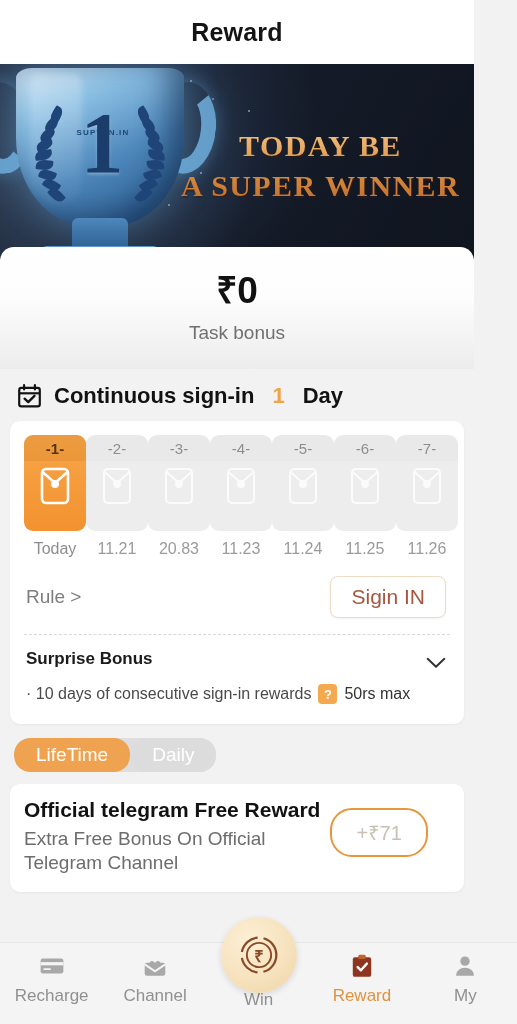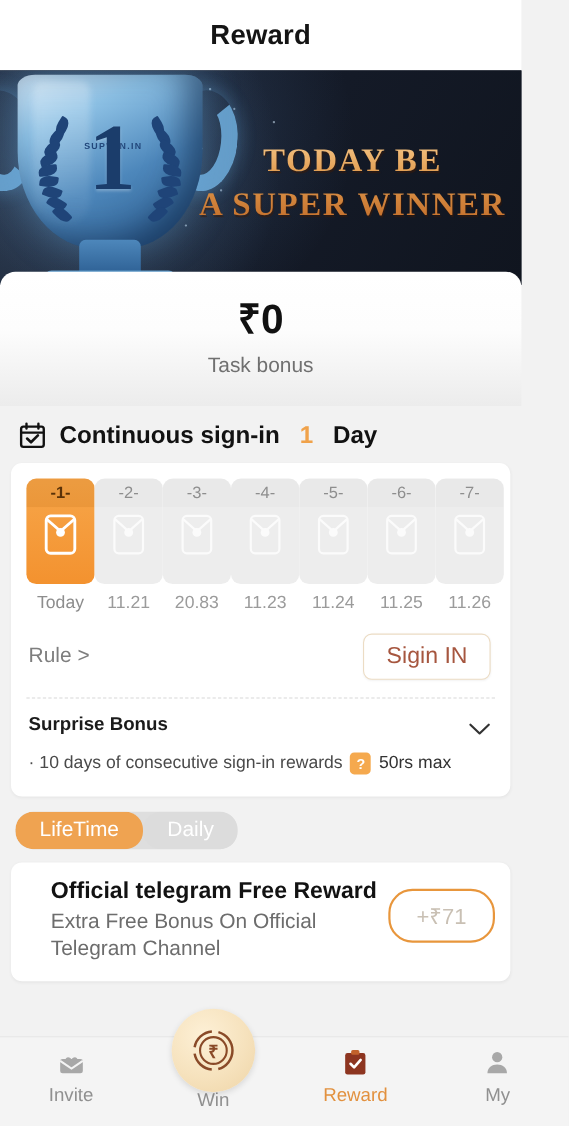--- a/index.html
+++ b/index.html
@@ -160,21 +160,21 @@
   .tab {
     font-size: 19px; color: #ffffff; padding: 6px 22px; border-radius: 16px;
   }
   .tab.active { background: #efa351; }
   .tab.inactive { background: #dcdcdc; }
 
   
   .reward-card {
     margin: 12px 10px 0; background: #fff; border-radius: 10px;
     padding: 14px 14px 16px; display: flex; align-items: flex-start;
-    justify-content: flex-end; gap: 10px; min-height: 104px;
+    justify-content: flex-start; gap: 10px; min-height: 104px;
     box-shadow: 0 1px 3px rgba(0,0,0,.05);
   }
   .reward-title { font-size: 21px; font-weight: bold; color: #121212; }
   .reward-sub { margin-top: 5px; font-size: 19px; color: #6d6d6d; line-height: 1.28; max-width: 290px; }
   .reward-btn {
     flex: none; margin-top: 10px; border: 2.5px solid #e8963c; border-radius: 22px;
     background: #fff; color: #c9c0b4; font-size: 20px; padding: 9px 24px;
   }
 
   
@@ -404,25 +404,33 @@
           <div class="reward-sub">Extra Free Bonus On Official Telegram Channel</div>
         </div>
         <button class="reward-btn">+₹71</button>
       </div>
     </div>
 
   
   <div class="bottom-nav" id="bottomNav">
       <div class="nav-item">
         <svg class="nav-icon" viewBox="0 0 24 24">
+          <rect x="1.5" y="5" width="21" height="14" rx="2.2" fill="#a8a8a8"></rect>
+          <rect x="1.5" y="8.4" width="21" height="3" fill="#f4f4f4"></rect>
+          <rect x="4" y="14" width="7" height="1.8" rx=".9" fill="#f4f4f4"></rect>
+        </svg>
+        <div class="nav-label">Recharge</div>
+      </div>
+      <div class="nav-item">
+        <svg class="nav-icon" viewBox="0 0 24 24">
           <rect x="2.5" y="9" width="19" height="12" rx="2" fill="#a8a8a8"></rect>
           <path d="M2.5 10.5 L12 17 L21.5 10.5" fill="none" stroke="#f4f4f4" stroke-width="1.8"></path>
           <path d="M12 9.5 c-1.4-3 -5-2.6 -5 .2 c0 2.1 3 3.6 5 5 c2-1.4 5-2.9 5-5 c0-2.8 -3.6-3.2 -5-.2 z" fill="#a8a8a8"></path>
         </svg>
-        <div class="nav-label">Invite</div>
+        <div class="nav-label">Channel</div>
       </div>
       <div class="nav-item win-wrap">
         <div class="win-coin">
           <svg viewBox="0 0 60 60" width="52" height="52">
             <circle cx="30" cy="30" r="20" fill="none" stroke="#8a4a28" stroke-width="2.6" stroke-dasharray="26 7"></circle>
             <circle cx="30" cy="30" r="14" fill="none" stroke="#8a4a28" stroke-width="2.2"></circle>
             <text x="30" y="38" text-anchor="middle" font-size="19" font-weight="bold" fill="#8a4a28" font-family="Liberation Sans, sans-serif">₹</text>
           </svg>
         </div>
         <div class="win-label-spacer"></div>

